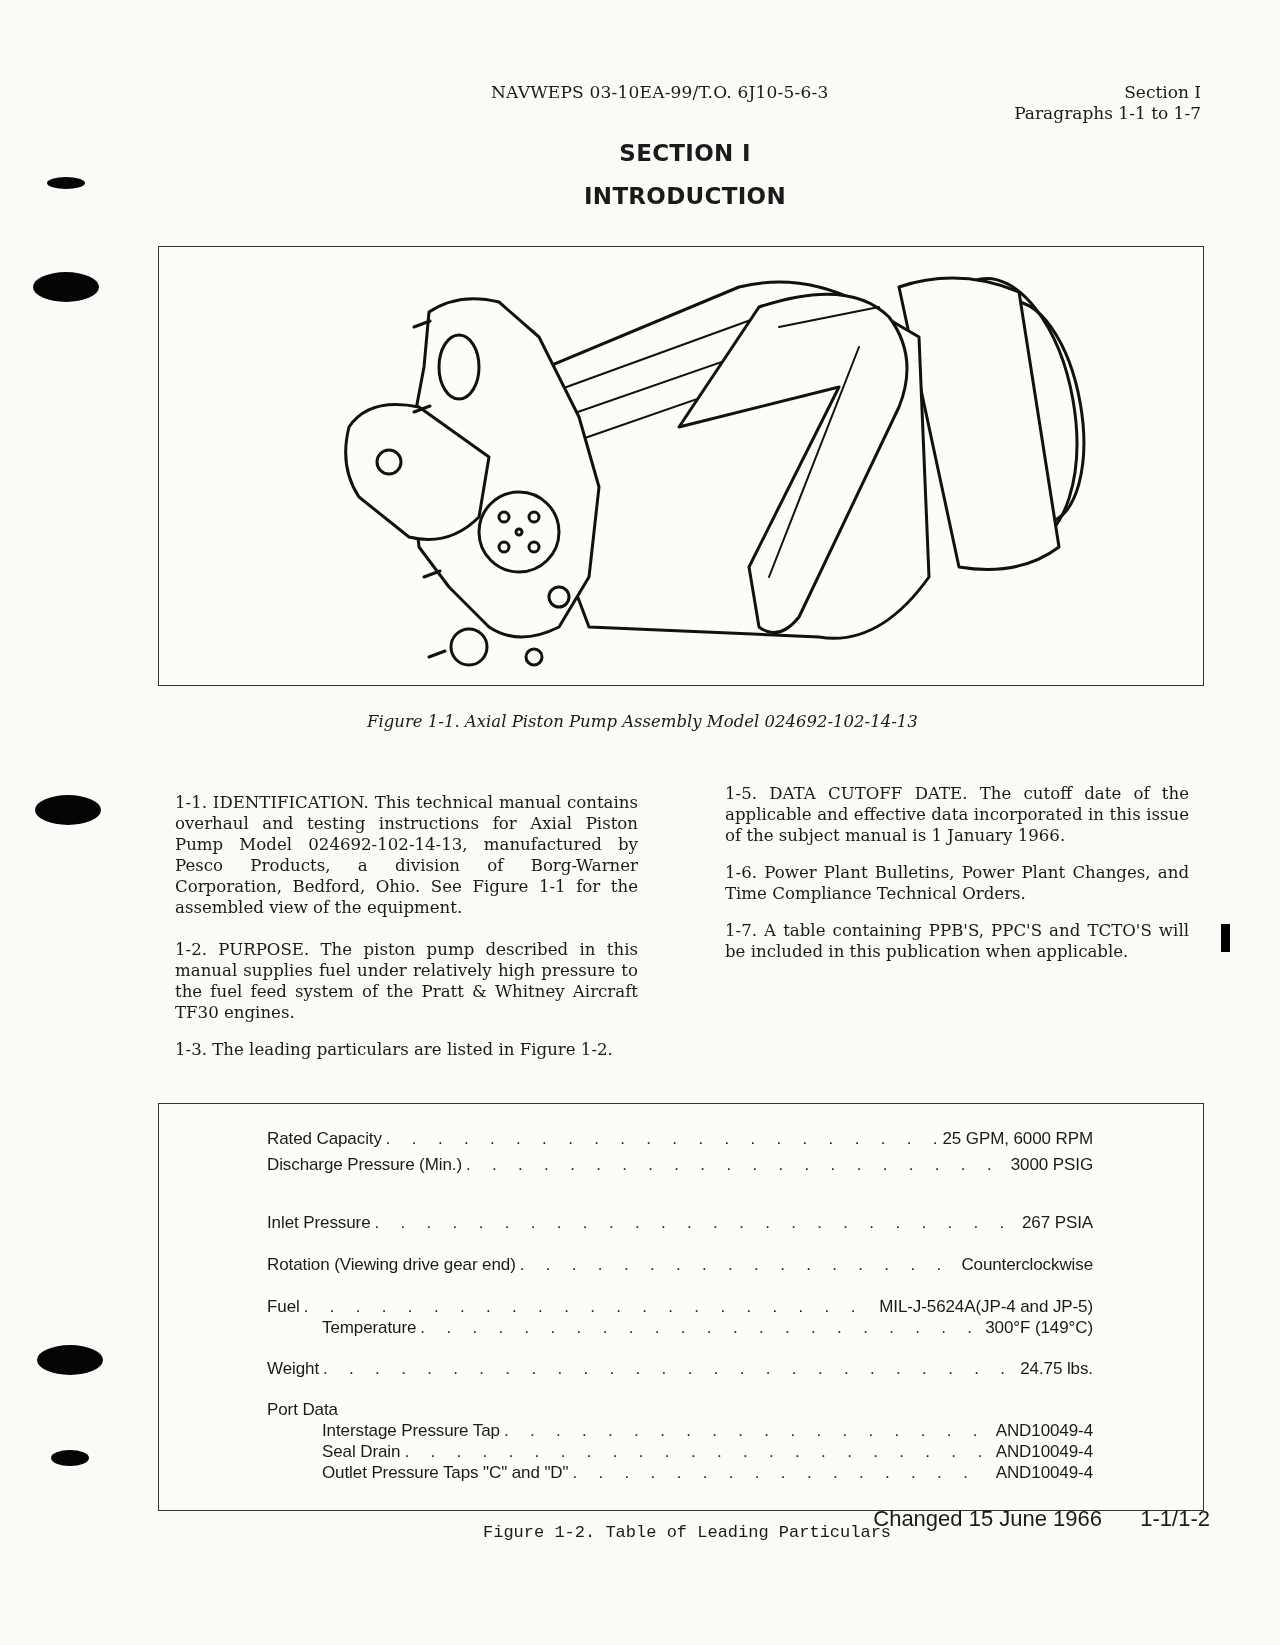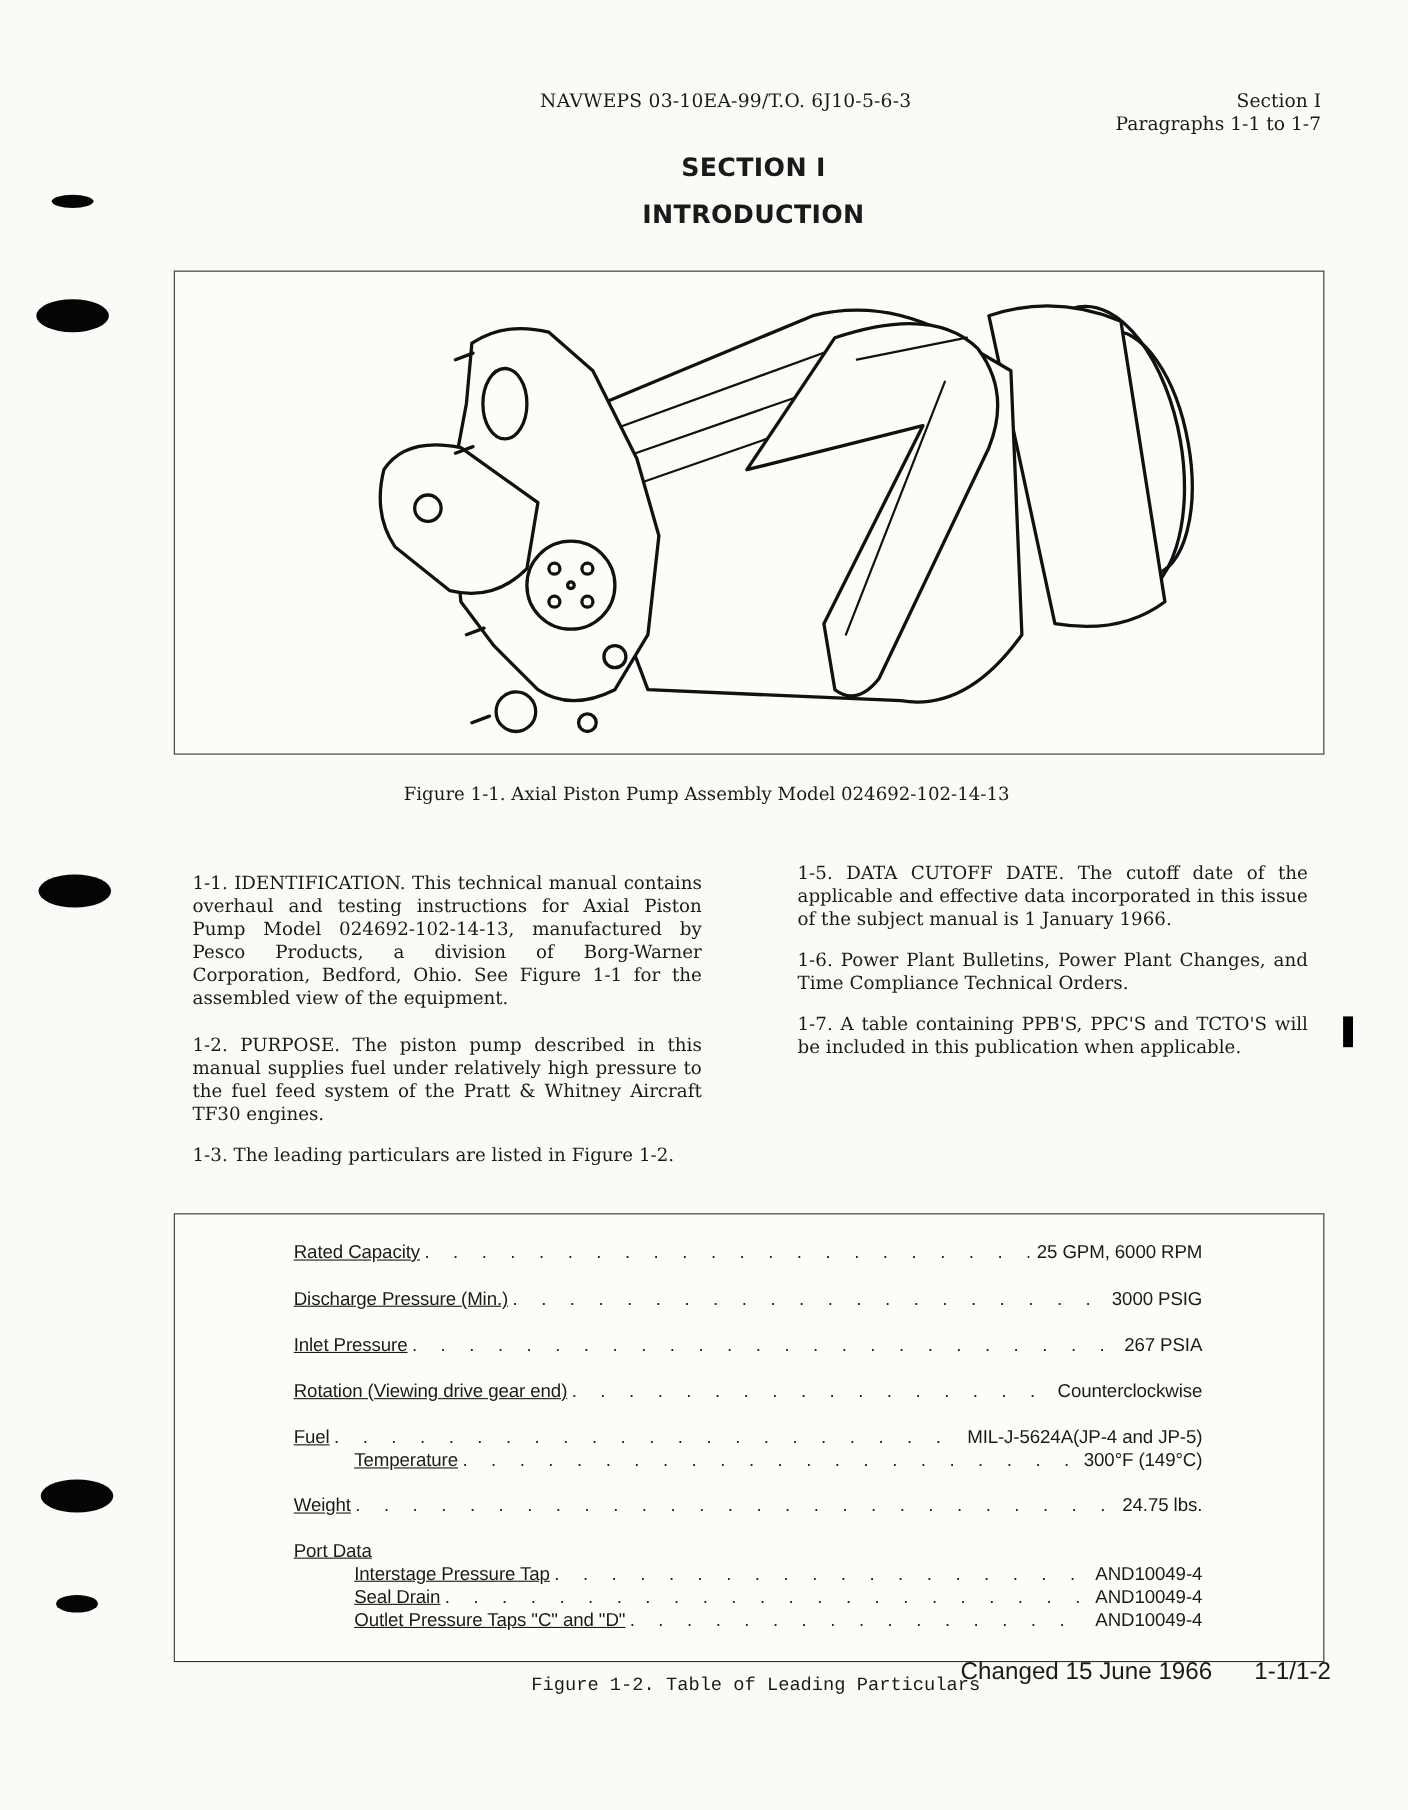--- a/index.html
+++ b/index.html
@@ -23,21 +23,21 @@
     .col { font-size: 16.6px; line-height: 21px; text-align: justify; }
     .col p { margin: 16px; }
     .change-bar { left: 1221px; top: 924px; width: 9px; height: 28px; background: #000; }
     .fig2 { left: 158px; top: 1103px; width: 1044px; height: 406px; border: 1.5px solid #333; background: #fdfcf9; }
     .tbl {
       position: absolute; left: 108px; width: 826px;
       font-family: "Liberation Sans", "DejaVu Sans", sans-serif;
       font-size: 17px; letter-spacing: -0.1px;
     }
     .row { position: absolute; left: 0; width: 826px; height: 22px; display: flex; align-items: baseline; white-space: nowrap; }
-    .row .lbl { flex: 0 0 auto; padding-right: 4px; text-decoration: underline; }
+    .row .lbl { flex: 0 0 auto; padding-right: 4px; }
     .row .dots { flex: 1 1 auto; overflow: hidden; letter-spacing: 8.3px; color: #222; }
     .row .val { flex: 0 0 auto; padding-left: 6px; }
     .row.indent .lbl { padding-left: 55px; }
     .footer { right: 70px; top: 1506px; font-family: "Liberation Sans", sans-serif; font-size: 22px; white-space: nowrap; }
   </style>
 </head>
 <body>
 
 <div class="hole" style="left:47px;top:177px;width:38px;height:12px;"></div>
 <div class="hole" style="left:33px;top:272px;width:66px;height:30px;"></div>
@@ -80,42 +80,42 @@
         <circle cx="375" cy="300" r="5"></circle>
         <circle cx="360" cy="285" r="3"></circle>
       <circle cx="400" cy="350" r="10"></circle>
         <circle cx="375" cy="410" r="8"></circle>
       <circle cx="310" cy="400" r="18"></circle>
 
       <path d="M255 80 l16 -6 M255 165 l16 -6 M265 330 l16 -6 M270 410 l16 -6"></path>
     </g>
   </svg>
 </div>
-<div class="abs cap" style="left:367px;top:712px;">Figure 1-1.  Axial Piston Pump Assembly Model 024692-102-14-13</div>
+<div class="abs cap" style="left:367px;top:712px;font-style:italic;">Figure 1-1.  Axial Piston Pump Assembly Model 024692-102-14-13</div>
 
 <div class="abs col" style="left:159px;top:776px;width:495px;">
   <p>1-1. IDENTIFICATION.  This technical manual contains overhaul and testing instructions for Axial Piston Pump Model 024692-102-14-13, manufactured by Pesco Products, a division of Borg-Warner Corporation, Bedford, Ohio.  See Figure 1-1 for the assembled view of the equipment.</p>
   <p style="margin-top:21px;">1-2. PURPOSE.  The piston pump described in this manual supplies fuel under relatively high pressure to the fuel feed system of the Pratt &amp; Whitney Aircraft TF30 engines.</p>
   <p style="margin-top:11px;">1-3.  The leading particulars are listed in Figure 1-2.</p>
 </div>
 <div class="abs col" style="left:709px;top:776px;width:496px;">
   <p style="margin-top:7px;">1-5. DATA CUTOFF DATE.  The cutoff date of the applicable and effective data incorporated in this issue of the subject manual is 1 January 1966.</p>
   <p style="margin-top:7px;">1-6. Power Plant Bulletins, Power Plant Changes, and Time Compliance Technical Orders.</p>
   <p style="margin-top:7px;">1-7. A table containing PPB'S, PPC'S and TCTO'S will be included in this publication when applicable.</p>
 </div>
 <div class="abs change-bar"></div>
 
 <div class="abs fig2">
   <div class="tbl">
     <div class="row" style="top:25px;">
       <span class="lbl">Rated Capacity</span>
       <span class="dots">. . . . . . . . . . . . . . . . . . . . . . . . . . . . . . . . . . . . . . . . . . . . . . .</span>
       <span class="val">25 GPM, 6000 RPM</span>
     </div>
-    <div class="row" style="top:67px;">
+    <div class="row" style="top:51px;">
       <span class="lbl">Discharge Pressure (Min.)</span>
       <span class="dots">. . . . . . . . . . . . . . . . . . . . . . . . . . . . . . . . . . . . . . . . . . . . . . .</span>
       <span class="val">3000 PSIG</span>
     </div>
     <div class="row" style="top:109px;">
       <span class="lbl">Inlet Pressure</span>
       <span class="dots">. . . . . . . . . . . . . . . . . . . . . . . . . . . . . . . . . . . . . . . . . . . . . . .</span>
       <span class="val">267 PSIA</span>
     </div>
     <div class="row" style="top:151px;">

